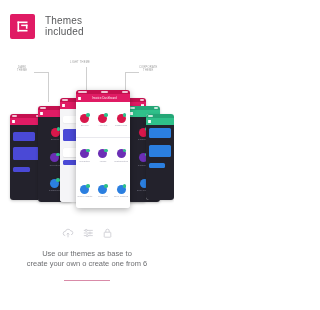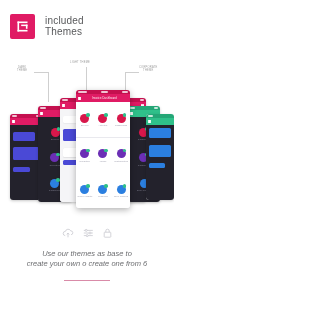--- a/index.html
+++ b/index.html
@@ -87,40 +87,40 @@
         align-items:center;justify-content:center;padding:3px 0 2.5px;}
   .ico{width:9px;height:9px;border-radius:50%;position:relative;margin-bottom:1.5px;}
   .ico::after{content:"";position:absolute;right:-.5px;top:-.5px;
               width:3.5px;height:3.5px;border-radius:50%;background:#2fc08a;}
   .cap{font-size:2px;color:#9c9cab;letter-spacing:.1px;white-space:nowrap;}
 
   
   .footer{position:absolute;left:0;top:228px;width:174px;text-align:center;}
   .f-icons{display:flex;justify-content:center;gap:9px;margin-bottom:11px;}
   .f-icons svg{display:block;}
-  .f-text{font-size:7.5px;line-height:10px;color:#6d6e71;padding:0 10px;font-style:italic;}
+  .f-text{font-size:7.5px;line-height:10px;color:#6d6e71;padding:0 10px;}
   .f-text span{display:block;}
   .rule{width:46px;height:1px;background:#d98ba8;margin:11px auto 0;}
 </style>
 </head>
 <body>
 
 <div class="header">
   <div class="logo-tile">
     <svg class="logo-glyph" width="13" height="13" viewBox="0 0 13 13" aria-hidden="true">
       <rect x="1.5" y="1.5" width="10" height="1.6" fill="#ffffff"></rect>
       <rect x="1.5" y="1.5" width="1.6" height="10" fill="#ffffff"></rect>
       <rect x="1.5" y="9.9" width="10" height="1.6" fill="#ffffff"></rect>
       <rect x="5.2" y="4.6" width="6.3" height="1.5" fill="#ffffff"></rect>
       <rect x="9.9" y="4.6" width="1.6" height="4.2" fill="#ffffff"></rect>
     </svg>
   </div>
   <div class="header-title">
+    <span>Themes</span>
     <span>included</span>
-    <span>Themes</span>
   </div>
 </div>
 
 <div class="annot annot-dark">DARK
 THEME</div>
 <div class="annot annot-light">LIGHT THEME</div>
 <div class="annot annot-corp">CORPORATE
 THEME</div>
 
 <div class="leader ld1"></div>

